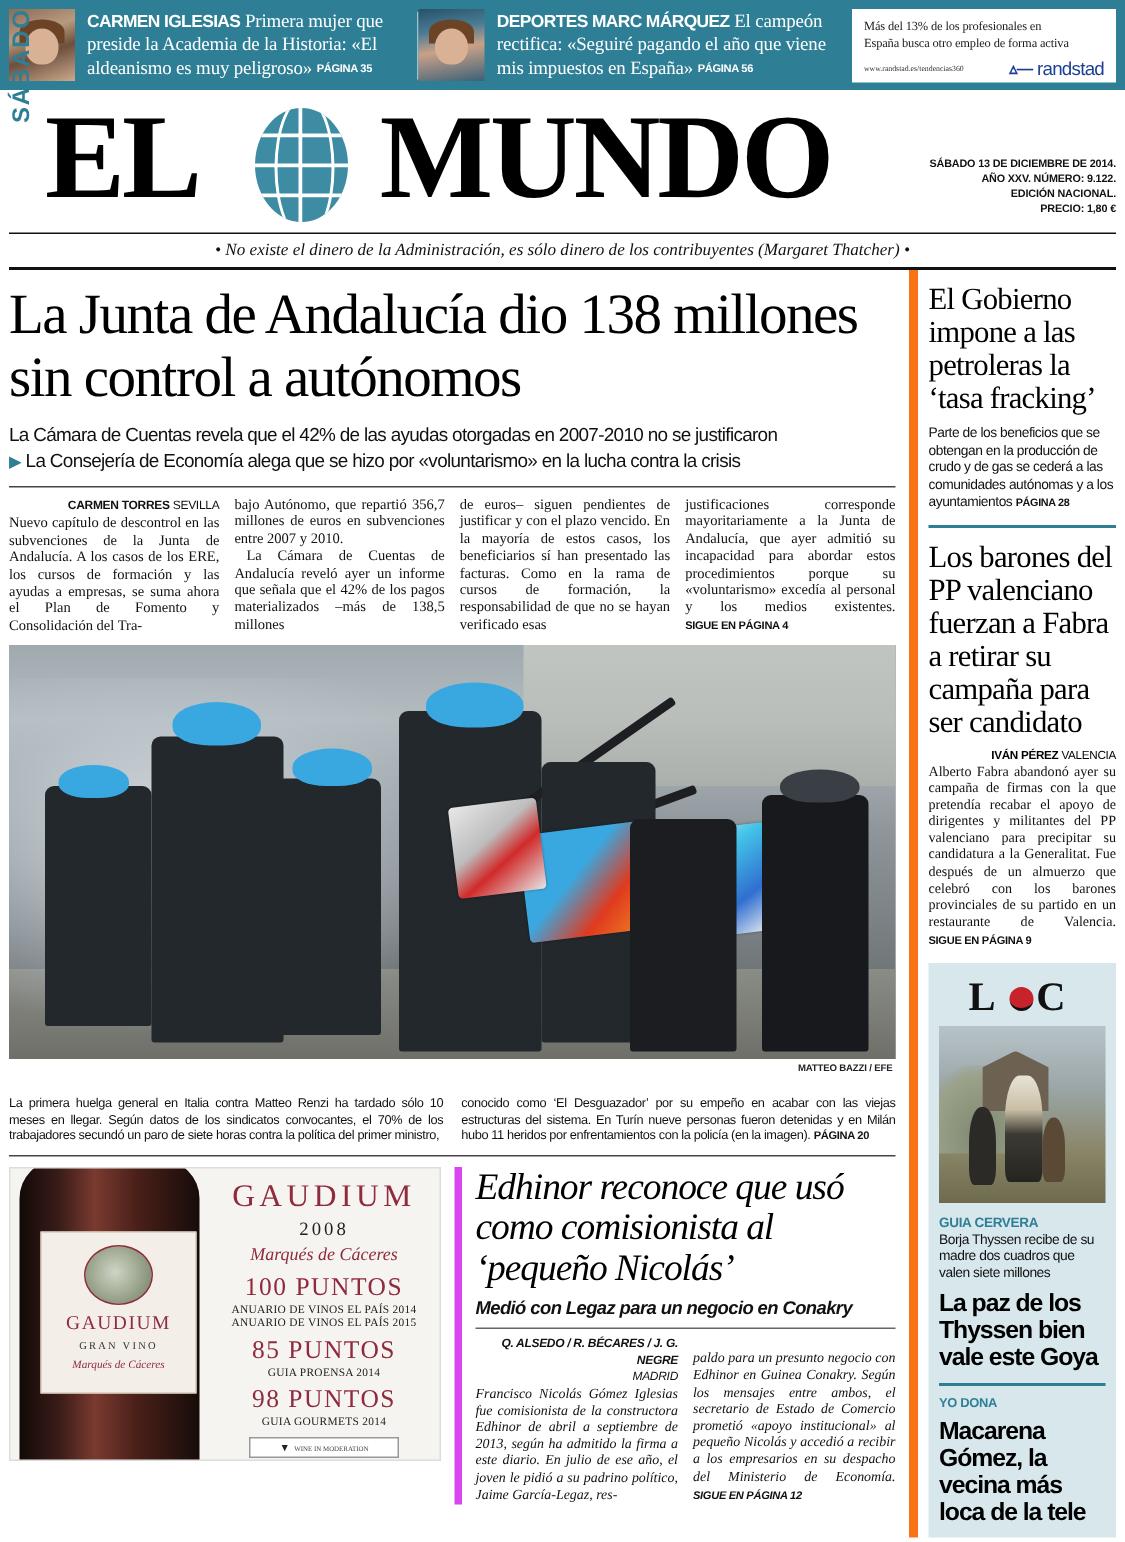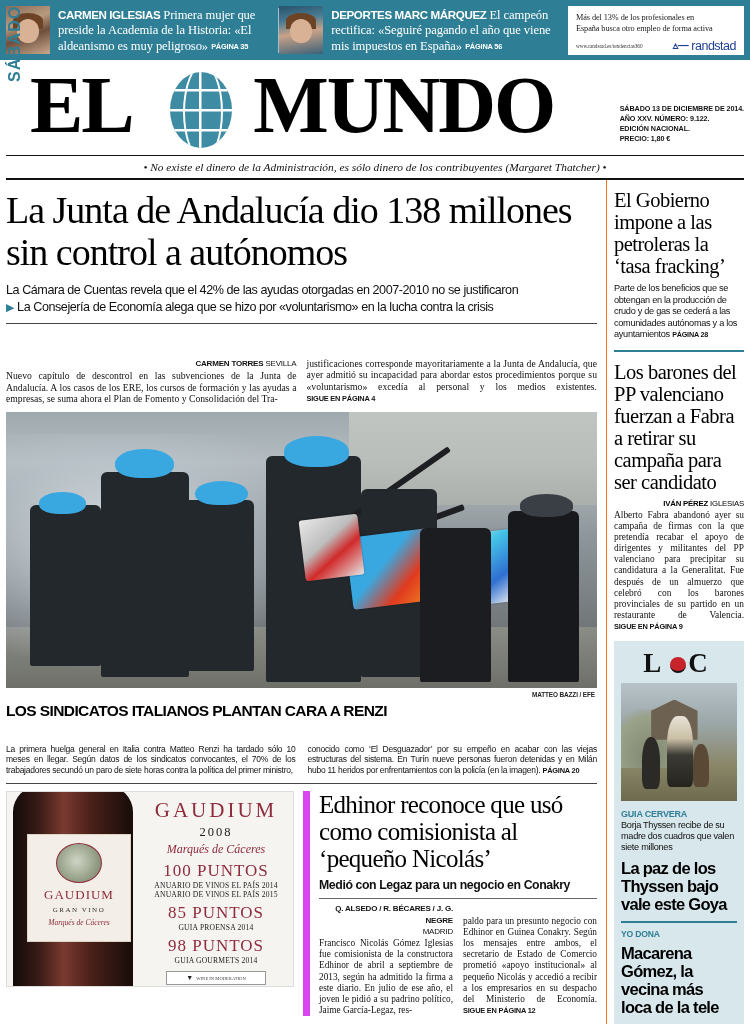--- a/index.html
+++ b/index.html
@@ -96,49 +96,49 @@
       linear-gradient(#fff,#fff) 0 17px/100% 2.5px no-repeat,
       linear-gradient(#fff,#fff) 0 37px/100% 2.5px no-repeat,
       linear-gradient(#fff,#fff) 0 57px/100% 2.5px no-repeat,
       linear-gradient(#fff,#fff) 29px 0/2.5px 100% no-repeat;
   }
   .globe::after {
     content:""; position:absolute; left:13px; top:-8px; width:36px; height:92px;
     border:2.5px solid #fff; border-radius:50%;
   }
   .dateblock {
-    position:absolute; right:6px; top:44px; text-align:left;
+    position:absolute; right:6px; top:44px; text-align:right;
     font-family:"Liberation Sans", sans-serif; font-size:7.2px;
     line-height:10px; color:#111; letter-spacing:-0.1px; font-weight:bold;
   }
   .mast-rule { border-top:1.5px solid #111; margin:0 6px; }
   .quote {
     text-align:center; font-family:"Liberation Serif", serif;
     font-style:italic; font-size:11.4px; padding:5px 0 5px 0; color:#111;
   }
   .mast-rule2 { border-top:2.5px solid #111; margin:0 6px 0 6px; }
 
   
   .grid { display:flex; padding: 0 6px; }
   .col-main { width: 600px; flex:0 0 600px; padding-right:9px; }
-  .col-side { width: 138px; flex:0 0 138px; border-left:1px solid #f97316; padding-left:7px; }
+  .col-side { width: 138px; flex:0 0 138px; border-left:6px solid #f97316; padding-left:7px; }
 
   
   .lead-hl {
     font-family:"Liberation Serif", serif; font-size:38px; line-height:42px;
     letter-spacing:-1px; padding-top:9px; color:#000;
   }
   .lead-sub {
     font-family:"Liberation Sans", sans-serif; font-size:12.6px;
     line-height:16.5px; padding-top:9px; letter-spacing:-0.45px; color:#111;
   }
   .lead-sub .arrow { color:#2e7f96; font-size:11px; }
   .lead-rule { border-top:1px solid #444; margin:8px 0 0 0; }
 
-  .cols4 { display:flex; gap:10px; padding-top:6px;margin-top:28px; }
+  .cols4 { display:flex; gap:10px; padding-top:6px; }
   .bodycol {
     flex:1 1 0; font-family:"Liberation Serif", serif;
     font-size:9.7px; line-height:11.4px; text-align:justify; color:#111;
   }
   .byline {
     font-family:"Liberation Sans", sans-serif; font-weight:bold;
     font-size:8px; letter-spacing:-0.2px; text-align:right; display:block;
     margin-bottom:1px;
   }
   .byline .city { font-weight:normal; }
@@ -232,21 +232,21 @@
   .wc-house { font-size:12px; color:#8f2b3c; font-style:italic; margin-top:2px;}
   .wc-score { font-size:17px; color:#8f2b3c; letter-spacing:1px; margin-top:4px;}
   .wc-src { font-size:7.6px; color:#222; letter-spacing:0.2px; }
   .wc-logo {
     margin:6px auto 0 auto; width:100px; height:14px; border:1px solid #999;
     background:#fff; font-size:4.6px; color:#444; display:flex;
     align-items:center; justify-content:center; gap:3px;
   }
   .wc-logo .bat { color:#222; font-size:7px; }
 
-  .bot-story { flex:1 1 auto; border-left:7px solid #d946ef; padding-left:9px; }
+  .bot-story { flex:1 1 auto; border-left:5px solid #d946ef; padding-left:9px;font-style:italic; }
   .bs-hl {
     font-family:"Liberation Serif", serif; font-size:25px; line-height:27px;
     letter-spacing:-0.7px; color:#000;
   }
   .bs-sub {
     font-family:"Liberation Sans", sans-serif; font-weight:bold;
     font-size:12.3px; letter-spacing:-0.4px; padding-top:6px; color:#111;
   }
   .bs-rule { border-top:1px solid #666; margin-top:6px; }
   .bs-cols { display:flex; gap:10px; padding-top:4px;align-items:flex-end; }
@@ -397,20 +397,27 @@
       <div class="lead-sub">
         <div>La Cámara de Cuentas revela que el 42% de las ayudas otorgadas en 2007-2010 no se justificaron</div>
         <div><span class="arrow">▶</span> <span>La Consejería de Economía alega que se hizo por «voluntarismo» en la lucha contra la crisis</span></div>
       </div>
       <div class="lead-rule"></div>
 
       <div class="cols4">
         <div class="bodycol">
           <span class="byline"><span>CARMEN TORRES</span> <span class="city">SEVILLA</span></span>
           <p>Nuevo capítulo de descontrol en las subvenciones de la Junta de Andalucía. A los casos de los ERE, los cursos de formación y las ayudas a empresas, se suma ahora el Plan de Fomento y Consolidación del Tra-</p>
+        </div>
+        <div class="bodycol">
+          <p>bajo Autónomo, que repartió 356,7 millones de euros en subvenciones entre 2007 y 2010.</p>
+          <p>La Cámara de Cuentas de Andalucía reveló ayer un informe que señala que el 42% de los pagos materializados –más de 138,5 millones</p>
+        </div>
+        <div class="bodycol">
+          <p>de euros– siguen pendientes de justificar y con el plazo vencido. En la mayoría de estos casos, los beneficiarios sí han presentado las facturas. Como en la rama de cursos de formación, la responsabilidad de que no se hayan verificado esas</p>
         </div>
         <div class="bodycol">
           <p><span>justificaciones corresponde mayoritariamente a la Junta de Andalucía, que ayer admitió su incapacidad para abordar estos procedimientos porque su «voluntarismo» excedía al personal y los medios existentes.</span> <span class="sigue">SIGUE EN PÁGINA 4</span></p>
         </div>
       </div>
 
       <div class="photo-wrap">
         <div class="photo">
           <div class="ph-sky"></div>
           <div class="ph-bldg"></div>
@@ -432,21 +439,20 @@
           <div class="shield" style="left:58%;bottom:30%;width:14%;height:26%;background:linear-gradient(135deg,#3aa8e0 0%,#3aa8e0 42%,#e03a1f 70%,#f08a22 100%);"></div>
           <div class="shield" style="left:74%;bottom:30%;width:12%;height:26%;background:linear-gradient(150deg,#f4f4f4 0%,#44c3e8 35%,#2f6fd0 70%,#f2f2f2 100%);"></div>
           <div class="shield" style="left:50%;bottom:40%;width:10%;height:22%;background:linear-gradient(145deg,#e8e8e8 0%,#bdbdbd 40%,#d12a2a 62%,#e5e5e5 100%);"></div>
           <div class="cop" style="left:70%;bottom:2%;width:12%;height:56%;background:#1b1d20;"></div>
           <div class="cop" style="left:85%;bottom:2%;width:12%;height:62%;background:#17191c;"></div>
           <div class="helmet" style="left:87%;bottom:62%;width:9%;height:8%;background:#3a3f45;"></div>
         </div>
         <div class="photo-credit">MATTEO BAZZI / EFE</div>
       </div>
 
-      <div class="cap-hl">LOS SINDICATOS ITALIANOS PLANTAN CARA A RENZI</div>
       <div class="cap-cols">
         <div class="cap-col">La primera huelga general en Italia contra Matteo Renzi ha tardado sólo 10 meses en llegar. Según datos de los sindicatos convocantes, el 70% de los trabajadores secundó un paro de siete horas contra la política del primer ministro,</div>
         <div class="cap-col"><span>conocido como ‘El Desguazador’ por su empeño en acabar con las viejas estructuras del sistema. En Turín nueve personas fueron detenidas y en Milán hubo 11 heridos por enfrentamientos con la policía (en la imagen).</span> <span class="sigue">PÁGINA 20</span></div>
       </div>
       <div class="cap-rule"></div>
 
       <div class="bottom">
 
         <div class="ad-wine">
           <div class="wine-bottle">
@@ -494,37 +500,37 @@
     </div>
 
     <div class="col-side">
 
       <div class="sb-hl">El Gobierno impone a las petroleras la ‘tasa fracking’</div>
       <div class="sb-deck"><span>Parte de los beneficios que se obtengan en la producción de crudo y de gas se cederá a las comunidades autónomas y a los ayuntamientos</span> <span class="sb-page">PÁGINA 28</span></div>
 
       <div class="sb-rule"></div>
 
       <div class="sb-hl">Los barones del PP valenciano fuerzan a Fabra a retirar su campaña para ser candidato</div>
-      <div class="sb-byline"><span>IVÁN PÉREZ</span> <span class="city">IGLESIAS</span></div>
+      <div class="sb-byline"><span>IVÁN PÉREZ</span> <span class="city">VALENCIA</span></div>
       <div class="sb-body"><span>Alberto Fabra abandonó ayer su campaña de firmas con la que pretendía recabar el apoyo de dirigentes y militantes del PP valenciano para precipitar su candidatura a la Generalitat. Fue después de un almuerzo que celebró con los barones provinciales de su partido en un restaurante de Valencia.</span> <span class="sigue">SIGUE EN PÁGINA 9</span></div>
 
       <div class="loc-box">
         <div class="loc-logo">
           <span>L</span><span class="loc-dot"></span><span>C</span>
         </div>
         <div class="loc-img">
           <div class="goya-hill"></div>
           <div class="goya-house"></div>
           <div class="goya-woman"></div>
           <div class="goya-fig" style="left:18%;top:46%;width:16%;height:44%;"></div>
           <div class="goya-fig" style="left:62%;top:52%;width:14%;height:36%;background:#5a4a35;"></div>
         </div>
         <div class="loc-kicker">GUIA CERVERA</div>
         <div class="loc-deck">Borja Thyssen recibe de su madre dos cuadros que valen siete millones</div>
-        <div class="loc-hl">La paz de los Thyssen bajo vale este Goya</div>
+        <div class="loc-hl">La paz de los Thyssen bien vale este Goya</div>
         <div class="loc-sep"></div>
         <div class="loc-kicker2">YO DONA</div>
         <div class="loc-hl">Macarena Gómez, la vecina más loca de la tele</div>
       </div>
 
     </div>
   </div>
 
   <div class="bottom-rule"></div>
 </div>

